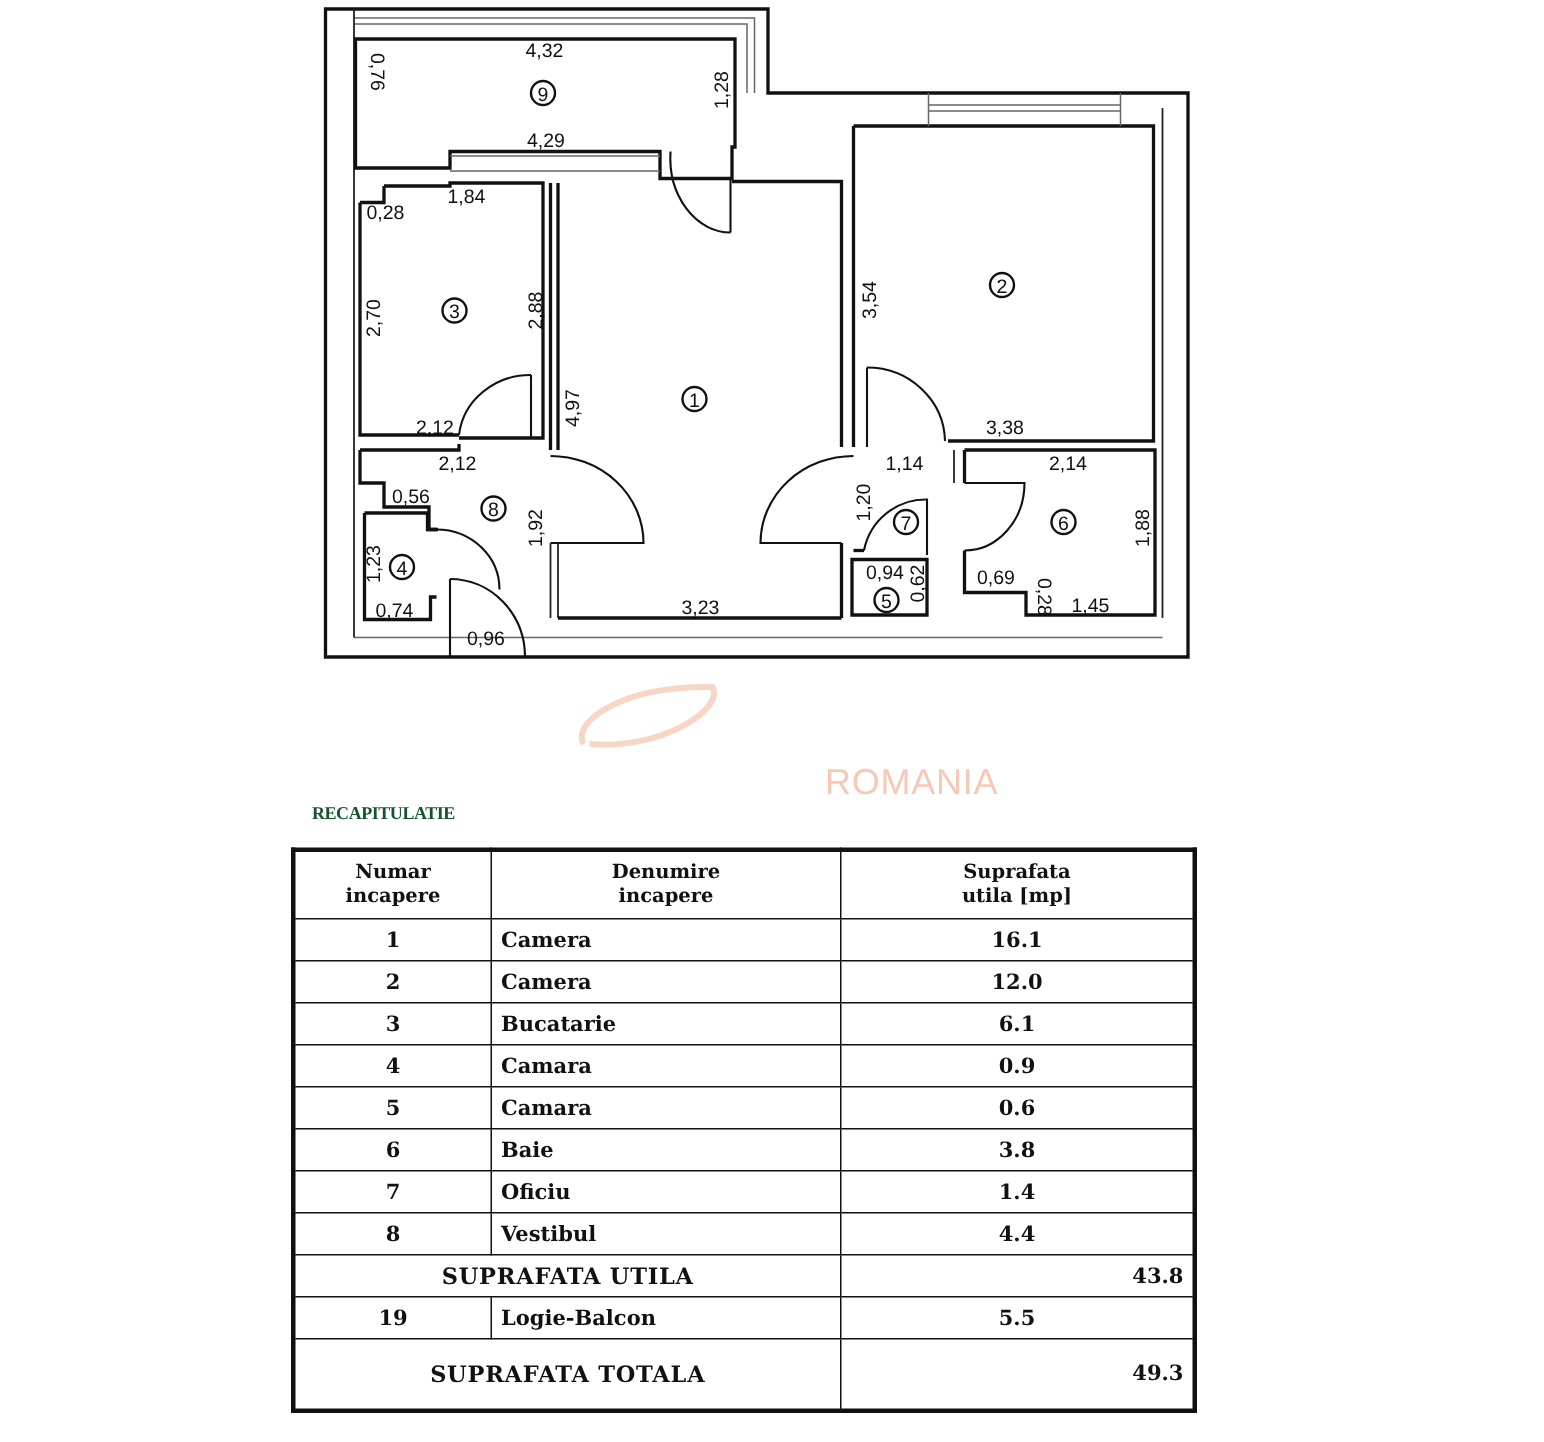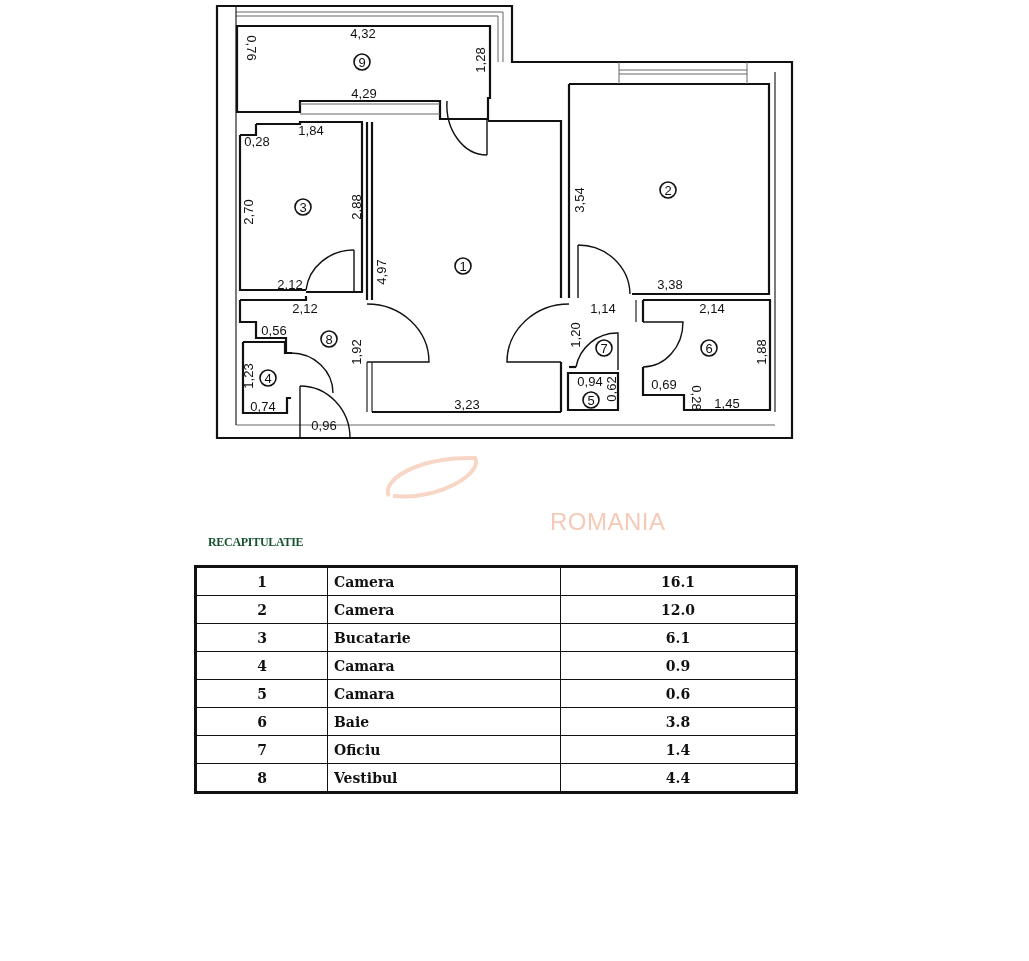--- a/index.html
+++ b/index.html
@@ -195,20 +195,25 @@
 
 <svg class="watermark-ring" viewBox="0 0 100 50">
   <path d="M6,44 C-2,30 30,5 92,6 C100,20 60,48 10,44" fill="none" stroke="#f8d6c6" stroke-width="4"></path>
 </svg>
 <div class="watermark-text">ROMANIA</div>
 
 <div class="recap-title">RECAPITULATIE</div>
 
 <table class="recap">
   <tbody>
+      <tr>
+    <th><span>Numar</span><br><span>incapere</span></th>
+    <th><span>Denumire</span><br><span>incapere</span></th>
+    <th><span>Suprafata</span><br><span>utila [mp]</span></th>
+  </tr>
   <tr>
         <td class="c-num">1</td>
         <td class="c-name">Camera</td>
         <td class="c-area">16.1</td>
       </tr>
   <tr>
         <td class="c-num">2</td>
         <td class="c-name">Camera</td>
         <td class="c-area">12.0</td>
       </tr>
@@ -235,14 +240,27 @@
   <tr>
         <td class="c-num">7</td>
         <td class="c-name">Oficiu</td>
         <td class="c-area">1.4</td>
       </tr>
   <tr>
         <td class="c-num">8</td>
         <td class="c-name">Vestibul</td>
         <td class="c-area">4.4</td>
       </tr>
+  <tr>
+    <td colspan="2" class="summary-label">SUPRAFATA UTILA</td>
+    <td class="summary-val">43.8</td>
+  </tr>
+  <tr>
+    <td class="c-num">19</td>
+    <td class="c-name">Logie-Balcon</td>
+    <td class="c-area">5.5</td>
+  </tr>
+  <tr class="sumtot">
+    <td colspan="2" class="summary-label">SUPRAFATA TOTALA</td>
+    <td class="summary-val">49.3</td>
+  </tr>
 </tbody>
   </table>
 
 </body></html>

